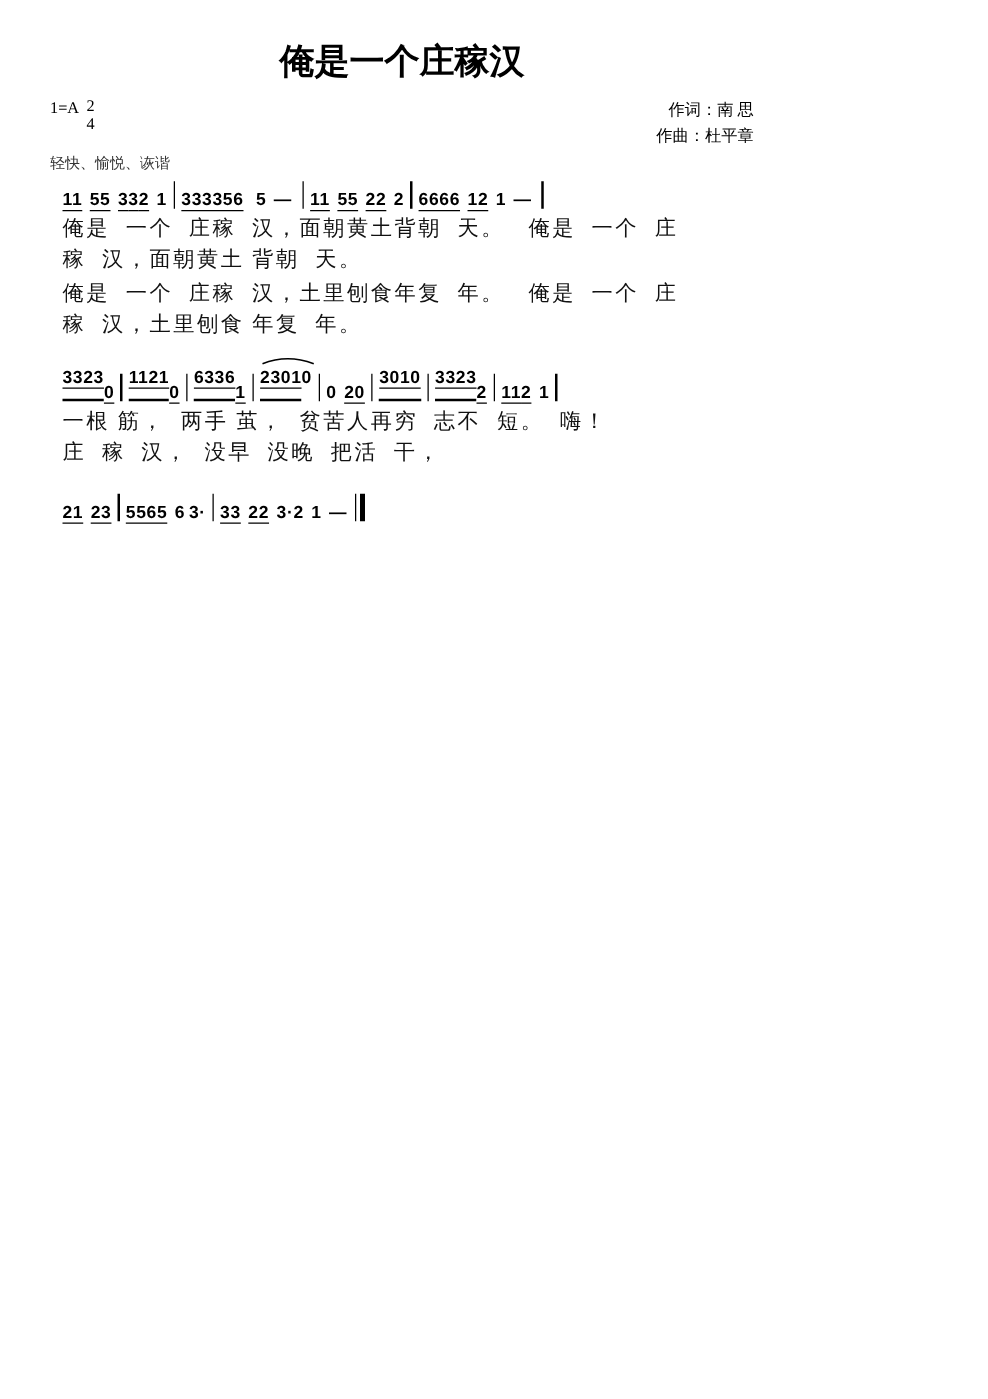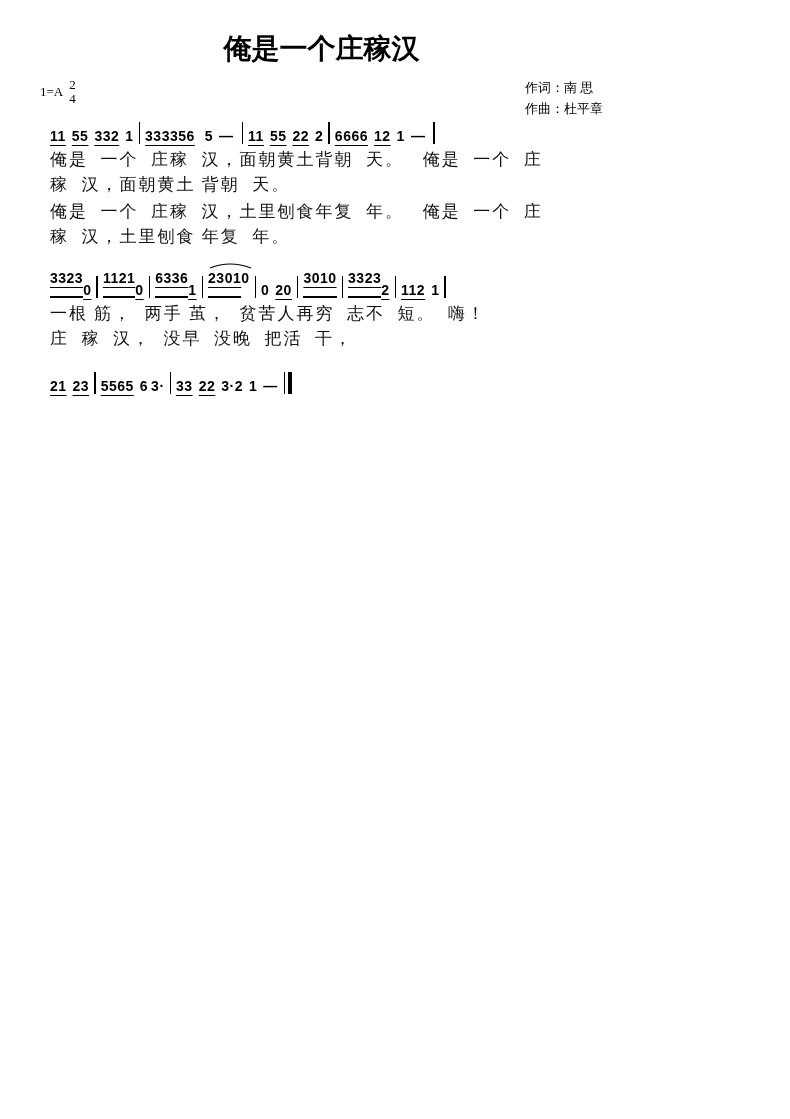--- a/index.html
+++ b/index.html
@@ -26,34 +26,34 @@
       font-family: "KaiTi", "楷体", serif;
     }
     .meta-row {
       display: flex;
       justify-content: space-between;
       align-items: flex-start;
       margin-bottom: 2px;
     }
     .meta-left {
       display: flex;
-      align-items: center;
       gap: 4px;
       font-size: 13px;
     }
     .time-sig {
       display: inline-flex;
       flex-direction: column;
       align-items: center;
       font-size: 13px;
       line-height: 1.1;
       vertical-align: middle;
       margin-left: 2px;
     }
     .meta-right {
+      text-align: right;
       font-size: 13px;
       line-height: 1.6;
     }
     .tempo-line {
       font-size: 12px;
       margin-bottom: 6px;
       color: #333;
     }
 
     
@@ -149,20 +149,21 @@
         <span>2</span>
         <span>4</span>
       </span>
     </div>
     <div class="meta-right">
       <div>作词：南  思</div>
       <div>作曲：杜平章</div>
     </div>
   </div>
 
+  <div class="tempo-line">轻快、愉悦、诙谐</div>
 
   <div class="music-area row-container">
 
     <div class="score-line">
 
       <span class="grp-u1">11</span>
       <span class="sp"></span>
       <span class="grp-u1">55</span>
       <span class="sp"></span>
 

